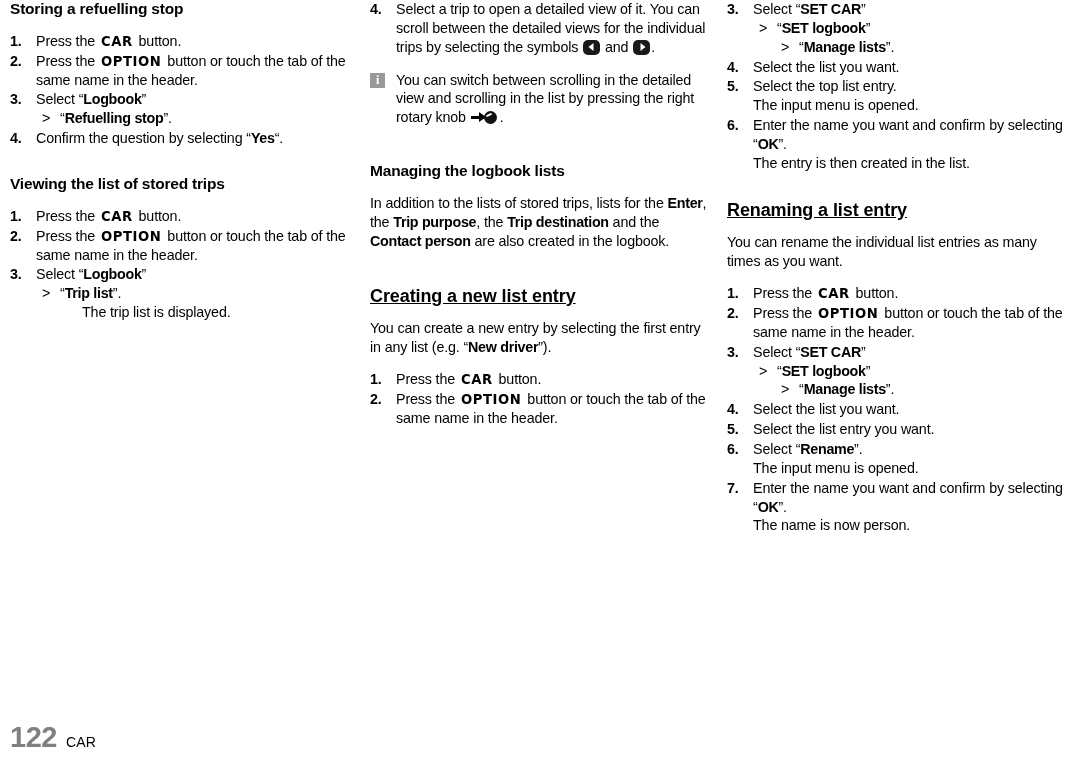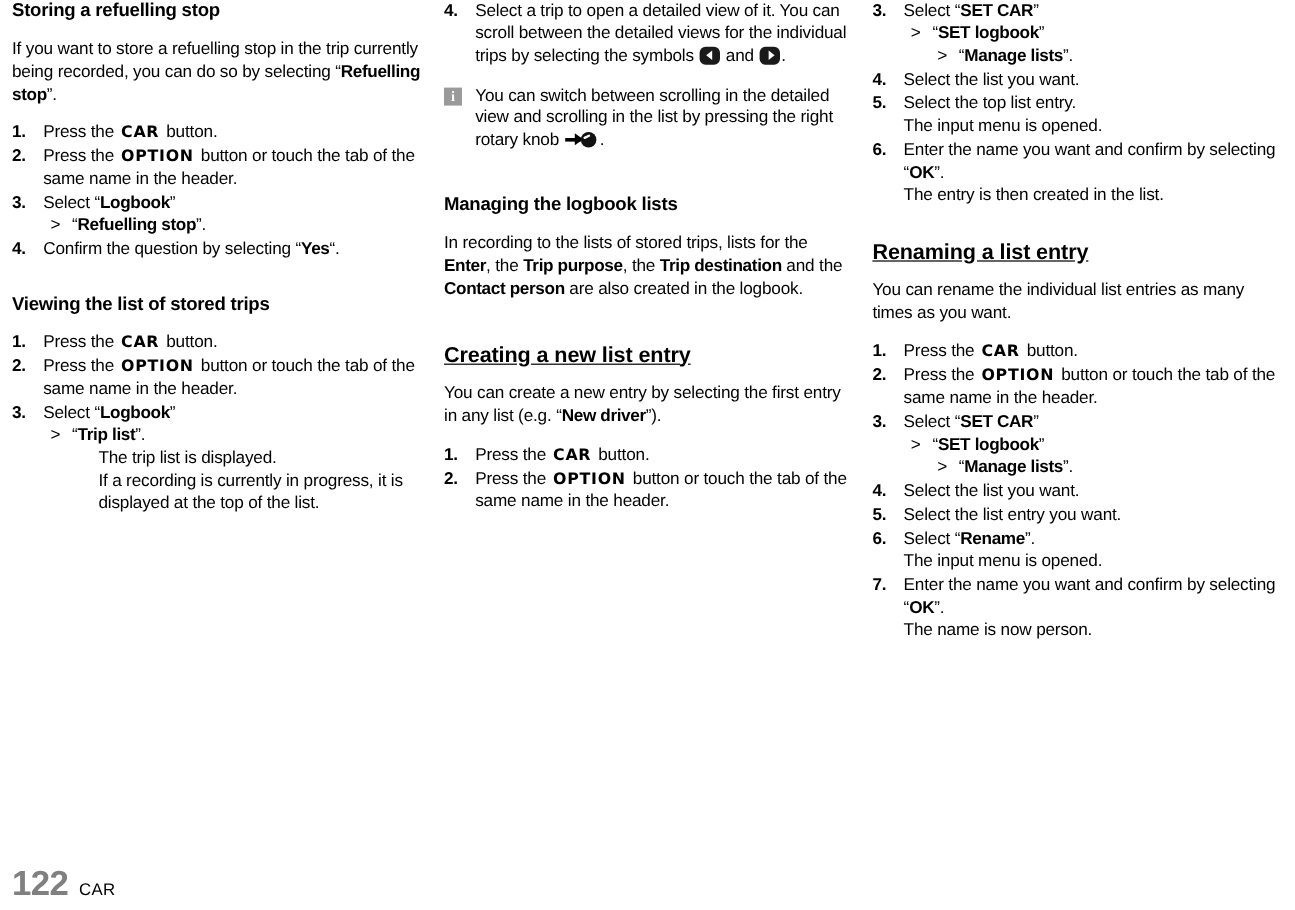--- a/index.html
+++ b/index.html
@@ -249,21 +249,20 @@
 </head>
 <body>
 
 <div class="page">
   <div class="columns">
 
     <div class="col col-1">
 
       <h2 class="sect">Storing a refuelling stop</h2>
 
-      <p class="body"><span>If you want to store a refuelling stop in the trip currently being recorded, you can do so by selecting “</span><b class="strong">Refuelling stop</b><span>”.</span></p>
 
       <ol class="steps">
         <li>
           <span class="num">1.</span>
           <span>Press the</span>
           <span class="hw">CAR</span>
           <span>button.</span>
         </li>
         <li>
           <span class="num">2.</span>
@@ -300,21 +299,20 @@
           <span>Press the</span>
           <span class="hw">OPTION</span>
           <span>button or touch the tab of the same name in the header.</span>
         </li>
         <li>
           <span class="num">3.</span>
           <span>Select “</span><b class="strong">Logbook</b><span>”</span>
           <div class="sub sub-1">
             <span class="gt">&gt;</span><span>“</span><b class="strong">Trip list</b><span>”.</span>
             <div class="cont">The trip list is displayed.</div>
-            <div class="cont">If a recording is currently in progress, it is displayed at the top of the list.</div>
           </div>
         </li>
       </ol>
     </div>
 
     <div class="col col-2">
 
       <ol class="steps">
         <li>
           <span class="num">4.</span>
@@ -333,21 +331,21 @@
           <span class="shaft"></span>
           <span class="head"></span>
           <span class="circle"></span>
         </span><span>.</span>
       </div>
 
       <div class="sub-gap"></div>
 
       <h2 class="sect">Managing the logbook lists</h2>
 
-      <p class="body"><span>In recording to the lists of stored trips, lists for the </span><b class="strong">Enter</b><span>, the </span><b class="strong">Trip purpose</b><span>, the </span><b class="strong">Trip destination</b><span> and the </span><b class="strong">Contact person</b><span> are also created in the logbook.</span></p>
+      <p class="body"><span>In addition to the lists of stored trips, lists for the </span><b class="strong">Enter</b><span>, the </span><b class="strong">Trip purpose</b><span>, the </span><b class="strong">Trip destination</b><span> and the </span><b class="strong">Contact person</b><span> are also created in the logbook.</span></p>
 
       <div class="sub-gap"></div>
 
       <h3 class="subsect">Creating a new list entry</h3>
 
       <p class="body"><span>You can create a new entry by selecting the first entry in any list (e.g. “</span><b class="strong">New driver</b><span>”).</span></p>
 
       <ol class="steps">
         <li>
           <span class="num">1.</span>

